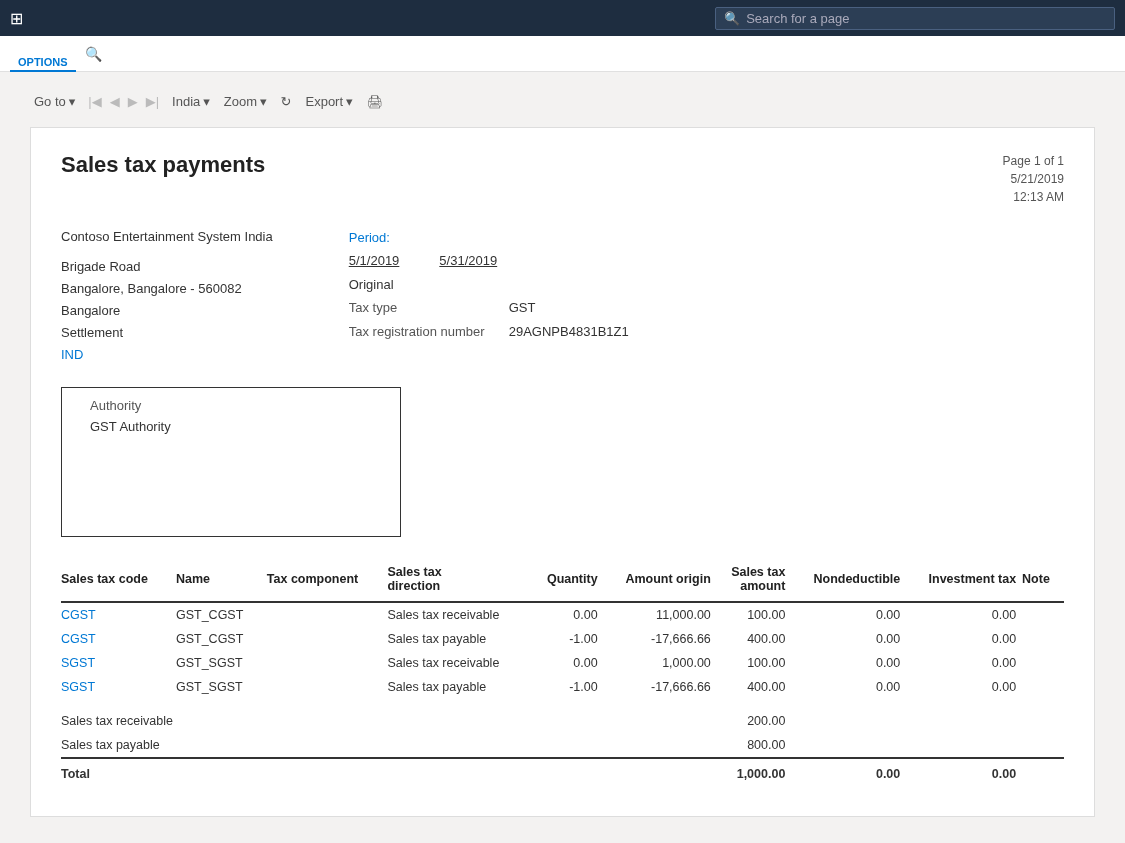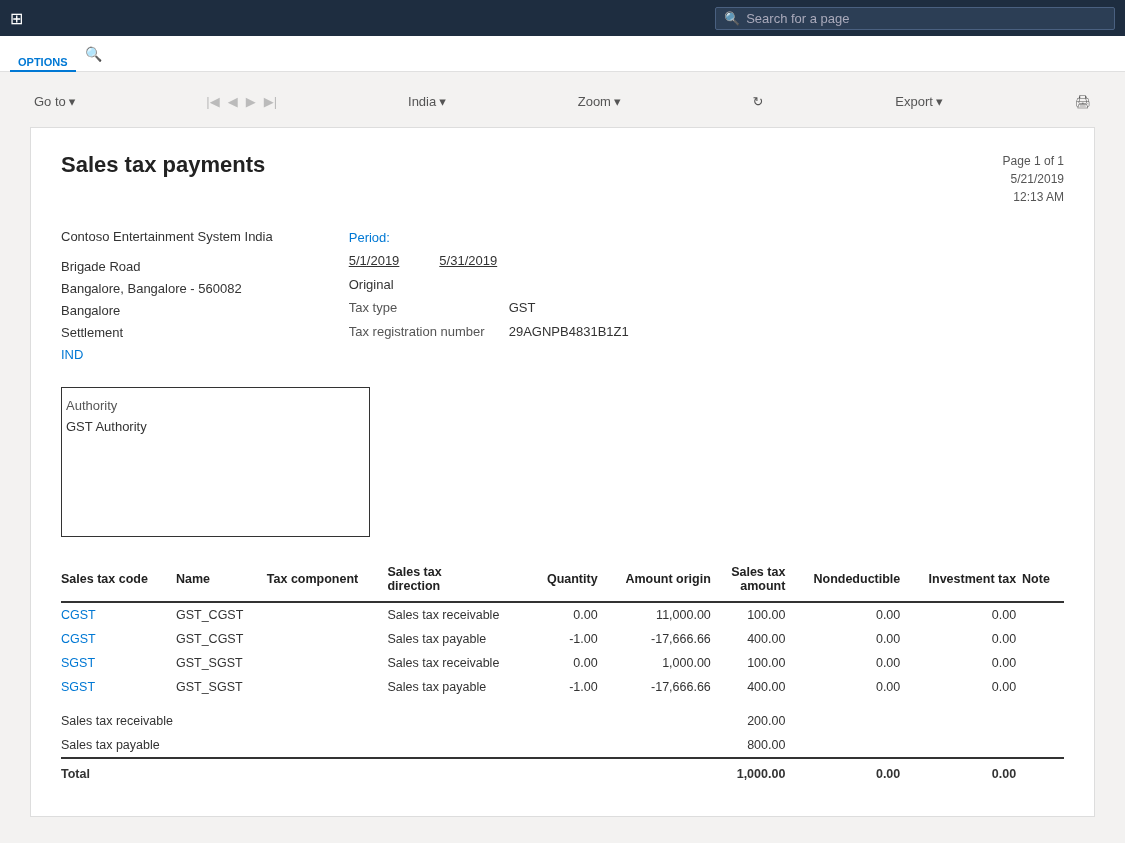--- a/index.html
+++ b/index.html
@@ -65,21 +65,20 @@
       min-height: calc(843px - 72px);
     }
 
     
     .toolbar {
       display: flex;
       align-items: center;
       gap: 6px;
       margin-bottom: 16px;
       flex-wrap: wrap;
-      justify-content: space-between;
     }
     .toolbar-btn {
       display: flex;
       align-items: center;
       gap: 3px;
       font-size: 13px;
       color: #555;
       cursor: pointer;
       padding: 2px 4px;
       background: none;
@@ -150,23 +149,23 @@
       display: flex;
       gap: 20px;
       align-items: center;
     }
     .period-info .field-label { color: #555; min-width: 140px; }
     .period-info .field-value { color: #333; }
 
     
     .authority-box {
       border: 1px solid #333;
-      width: 309px;
+      width: 340px;
       min-height: 150px;
-      padding: 10px 4px;
+      padding: 10px 28px;
       margin-bottom: 24px;
       font-size: 13px;
     }
     .authority-box .auth-header { font-weight: normal; color: #555; margin-bottom: 6px; }
     .authority-box .auth-value { color: #333; }
 
     
     .data-table {
       width: 100%;
       border-collapse: collapse;

